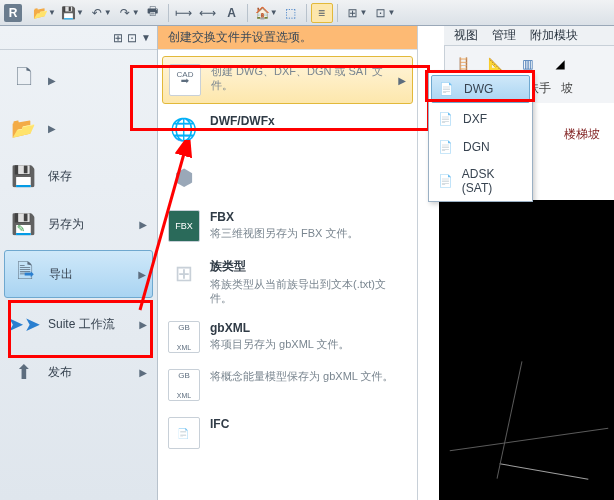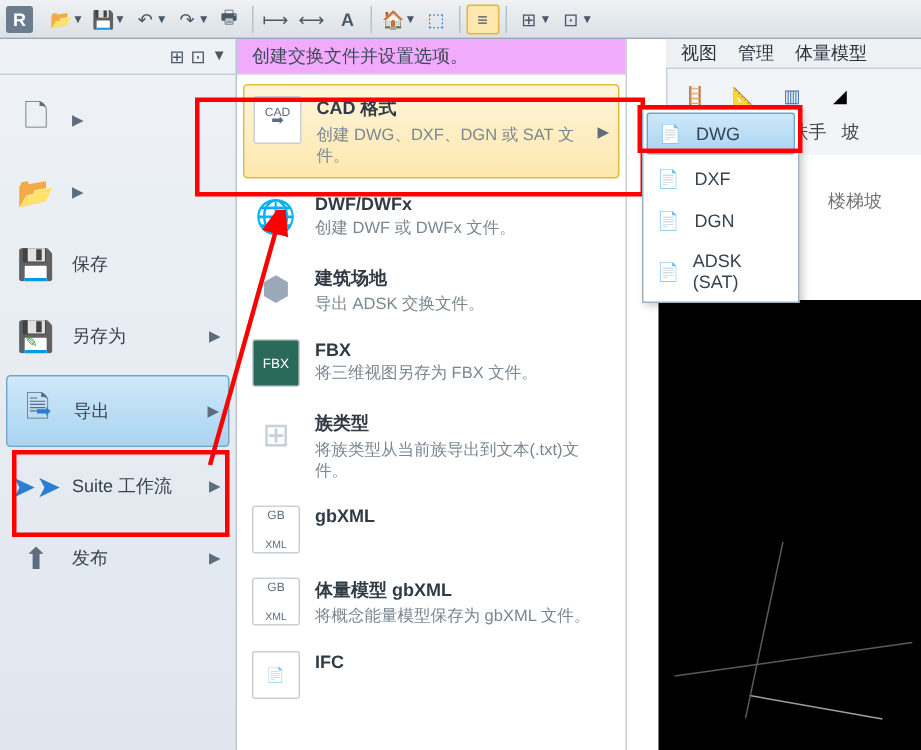--- a/index.html
+++ b/index.html
@@ -7,37 +7,37 @@
 .qat{height:26px;background:linear-gradient(#f0f2f4,#dbe1e7);border-bottom:1px solid #9aa8b8;display:flex;align-items:center;padding:0 4px;gap:2px}
 .qat-logo{width:18px;height:18px;background:#6a7c8e;margin-right:6px;display:flex;align-items:center;justify-content:center;color:#fff;font-weight:bold;border-radius:2px}
 .qat-btn{width:22px;height:20px;display:flex;align-items:center;justify-content:center;border:1px solid transparent;border-radius:2px;color:#4a5868;cursor:pointer}
 .qat-sep{width:1px;height:18px;background:#b8c2cc;margin:0 2px}
 .qat-caret{font-size:8px;margin-left:-6px;color:#4a5868}
 .ribbon-tabs{position:absolute;top:26px;right:0;height:20px;display:flex;gap:14px;padding:0 10px;background:#eef1f4;border-bottom:1px solid #c8d0d8;width:170px;align-items:center;color:#2a3540;z-index:50}
 .ribbon-panel{position:absolute;top:46px;right:0;width:170px;background:#f2f4f7;border-left:1px solid #c8d0d8;padding:4px;z-index:50}
 .ribbon-icons{display:flex;gap:6px;padding:2px}
 .ribbon-ico{width:26px;height:24px;display:flex;align-items:center;justify-content:center}
 .ribbon-lbl{display:flex;gap:4px;font-size:11px;color:#444;padding:2px 0}
-.subpanel{position:absolute;top:126px;right:26px;color:#737373;z-index:50}
+.subpanel{position:absolute;top:126px;right:14px;color:#7f1d1d;z-index:50}
 .viewport{position:absolute;top:200px;right:0;width:175px;height:300px;background:#000;z-index:30}
 .viewport::before,.viewport::after{content:"";position:absolute;background:#5a5a5a}
 .viewport::before{width:160px;height:1px;bottom:60px;left:10px;transform:rotate(-8deg)}
 .viewport::after{width:1px;height:120px;bottom:20px;left:70px;transform:rotate(12deg)}
 .vp-line{position:absolute;background:#a0a0a0;width:90px;height:1px;bottom:28px;left:60px;transform:rotate(10deg)}
 .app-area{position:absolute;top:26px;left:0;width:158px;height:474px;background:linear-gradient(#eef2f6,#dfe6ed);border-right:1px solid #b8c2cc;z-index:60}
 .app-head{height:24px;display:flex;align-items:center;gap:4px;padding:0 6px;border-bottom:1px solid #c8d0d8;color:#4a5868;justify-content:flex-end}
 .app-items{padding:6px 0}
 .app-item{display:flex;align-items:center;height:48px;padding:0 10px;gap:10px;color:#374350;cursor:pointer;position:relative}
 .app-item.sel{background:linear-gradient(#cfe8f9,#a9d4f2);border:1px solid #6fa8cf;border-radius:3px;margin:2px 4px;padding:0 6px}
 .app-ico{width:28px;height:28px;display:flex;align-items:center;justify-content:center;font-size:20px;color:#5d6d7e}
 .app-lbl{flex:1}
 .app-arr{font-size:10px;color:#5d6d7e}
 .red-box-export{position:absolute;left:8px;top:300px;width:145px;height:58px;border:3px solid red;z-index:70;pointer-events:none}
 .sub-area{position:absolute;top:26px;left:158px;width:260px;height:474px;background:#fff;border-right:1px solid #c8d0d8;z-index:55}
-.sub-title{height:24px;display:flex;align-items:center;padding:0 10px;background:#f0abfc;color:#3c4a58;border-bottom:1px solid #d9e0e6}
+.sub-title{height:24px;display:flex;align-items:center;padding:0 10px;background:#fdba74;color:#3c4a58;border-bottom:1px solid #d9e0e6}
 .sub-items{padding:4px 0}
 .sub-item{display:flex;padding:8px 10px;gap:10px;cursor:pointer;position:relative}
 .sub-item.hov{background:linear-gradient(#fff5dc,#fde7ac);border:1px solid #e2b93a;border-radius:3px;margin:2px 4px;padding:7px 6px}
 .sub-ico{width:32px;height:32px;flex-shrink:0;display:flex;align-items:center;justify-content:center;border:1px solid #c8d0d8;background:#fff;border-radius:2px;font-size:10px;color:#5d6d7e;position:relative}
 .sub-txt{flex:1}
 .sub-name{font-weight:bold;color:#303b46;margin-bottom:2px}
 .sub-desc{color:#7a8690;font-size:11px;line-height:14px}
 .sub-arr{align-self:center;font-size:10px;color:#5d6d7e}
 .red-box-cad{position:absolute;left:130px;top:65px;width:300px;height:66px;border:3px solid red;z-index:70;pointer-events:none}
 .fly{position:absolute;top:72px;left:428px;width:105px;background:#fff;border:1px solid #9ab0c4;box-shadow:2px 2px 5px rgba(0,0,0,.2);z-index:80}
@@ -76,21 +76,21 @@
   <span class="qat-sep"></span>
   <div class="qat-btn">⊞</div>
     <span class="qat-caret">▼</span>
   <div class="qat-btn">⊡</div>
     <span class="qat-caret">▼</span>
 </div>
 
 <div class="ribbon-tabs">
   <span>视图</span>
   <span>管理</span>
-  <span>体量模型</span>
+  <span>附加模块</span>
 </div>
 <div class="ribbon-panel">
   <div class="ribbon-icons">
     <div class="ribbon-ico">🪜</div>
     <div class="ribbon-ico">📐</div>
     <div class="ribbon-ico" style="color:#3a6fb0">▥</div>
     <div class="ribbon-ico">◢</div>
   </div>
   <div class="ribbon-lbl">
     <span style="margin-left:54px">栏杆扶手</span>
@@ -144,38 +144,32 @@
     </div>
   </div>
 </div>
 
 <div class="sub-area">
   <div class="sub-title">创建交换文件并设置选项。</div>
   <div class="sub-items">
     <div class="sub-item hov">
       <div class="sub-ico"><span style="position:absolute;bottom:16px;font-size:8px">CAD</span>➡</div>
       <div class="sub-txt">
-        <div class="sub-name">CAD 格式</div>
         <div class="sub-desc">创建 DWG、DXF、DGN 或 SAT 文件。</div>
       </div>
       <div class="sub-arr">▶</div>
     </div>
     <div class="sub-item">
       <div class="sub-ico" style="border:none;background:none;font-size:22px">🌐</div>
       <div class="sub-txt">
         <div class="sub-name">DWF/DWFx</div>
-        <div class="sub-desc">创建 DWF 或 DWFx 文件。</div>
       </div>
     </div>
     <div class="sub-item">
       <div class="sub-ico" style="border:none;background:none;font-size:22px;color:#9aa8b8">⬢</div>
-      <div class="sub-txt">
-        <div class="sub-name">建筑场地</div>
-        <div class="sub-desc">导出 ADSK 交换文件。</div>
-      </div>
     </div>
     <div class="sub-item">
       <div class="sub-ico" style="background:#2a6a5a;color:#fff;font-size:9px">FBX</div>
       <div class="sub-txt">
         <div class="sub-name">FBX</div>
         <div class="sub-desc">将三维视图另存为 FBX 文件。</div>
       </div>
     </div>
     <div class="sub-item">
       <div class="sub-ico" style="border:none;background:none;font-size:22px;color:#c8d0d8">⊞</div>
@@ -184,29 +178,29 @@
         <div class="sub-desc">将族类型从当前族导出到文本(.txt)文件。</div>
       </div>
     </div>
     <div class="sub-item">
       <div class="sub-ico">
           <span style="position:absolute;top:1px;font-size:8px">GB</span>
           <span style="position:absolute;bottom:1px;font-size:7px">XML</span>
         </div>
       <div class="sub-txt">
         <div class="sub-name">gbXML</div>
+        <div class="sub-desc">将项目另存为 gbXML 文件。</div>
       </div>
     </div>
     <div class="sub-item">
       <div class="sub-ico">
           <span style="position:absolute;top:1px;font-size:8px">GB</span>
           <span style="position:absolute;bottom:1px;font-size:7px">XML</span>
         </div>
       <div class="sub-txt">
-        <div class="sub-name">体量模型 gbXML</div>
         <div class="sub-desc">将概念能量模型保存为 gbXML 文件。</div>
       </div>
     </div>
     <div class="sub-item">
       <div class="sub-ico">📄</div>
       <div class="sub-txt">
         <div class="sub-name">IFC</div>
       </div>
     </div>
   </div>

